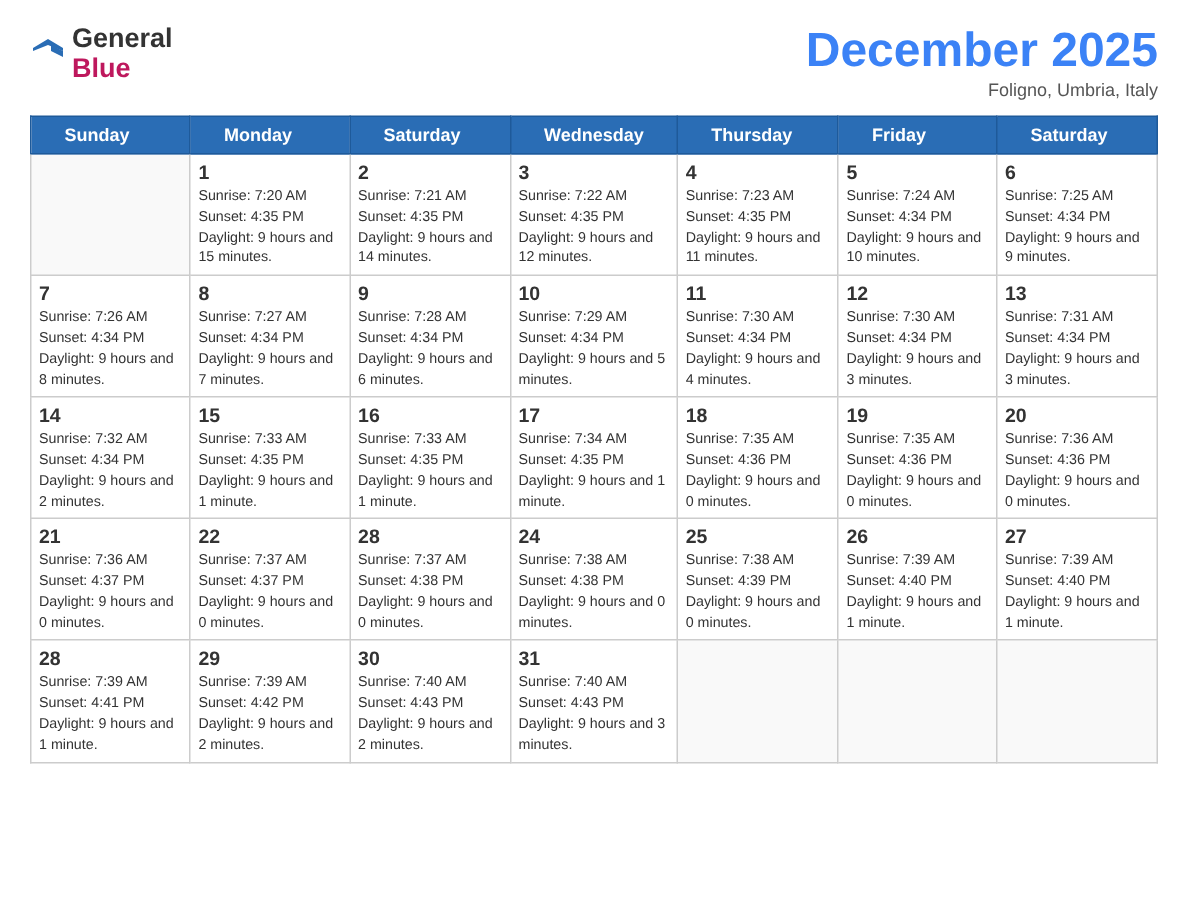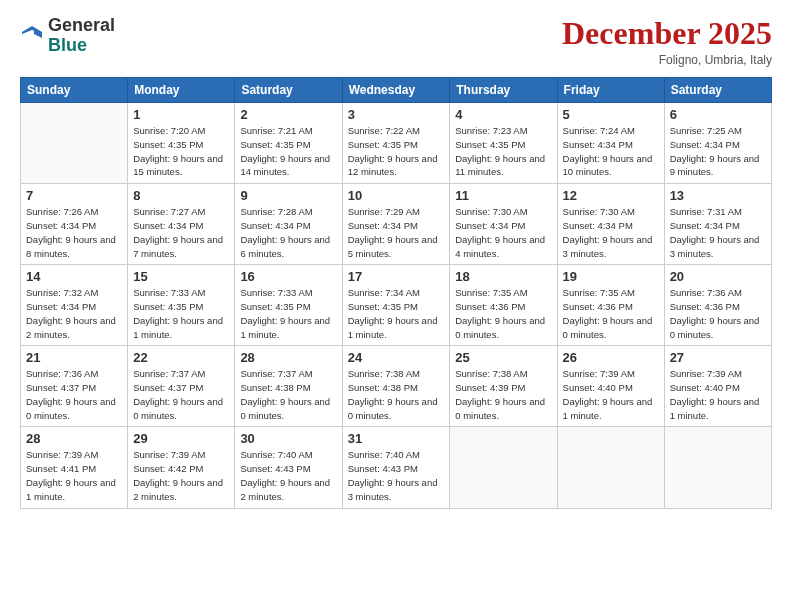--- a/index.html
+++ b/index.html
@@ -27,51 +27,50 @@
       display: flex;
       align-items: center;
       gap: 4px;
     }
     .logo-text {
       font-size: 18px;
       font-weight: bold;
       line-height: 1.1;
     }
     .logo-general { color: #333; }
-    .logo-blue { color: #0f766e; }
+    .logo-blue { color: #be185d; }
     .logo-icon {
       width: 24px;
       height: 24px;
     }
     .title-block {
       text-align: right;
     }
     .month-title {
       font-size: 32px;
       font-weight: bold;
-      color: #b91c1c;
+      color: #3b82f6;
       line-height: 1.1;
-      font-family: Liberation Serif, serif;
     }
     .location {
       font-size: 12px;
       color: #555;
       margin-top: 2px;
     }
     .calendar {
       width: 100%;
       border-collapse: collapse;
       flex: 1;
     }
     .calendar th {
       background: #2a6db5;
       color: #fff;
       font-size: 12px;
       font-weight: bold;
-      padding: 5px 6px;
+      padding: 5px 22px;
       text-align: left;
       border: 1px solid #1e5a9a;
     }
     .calendar td {
       border: 1px solid #ccc;
       vertical-align: top;
       padding: 4px 5px;
       width: 108px;
       font-size: 9.5px;
       color: #333;

